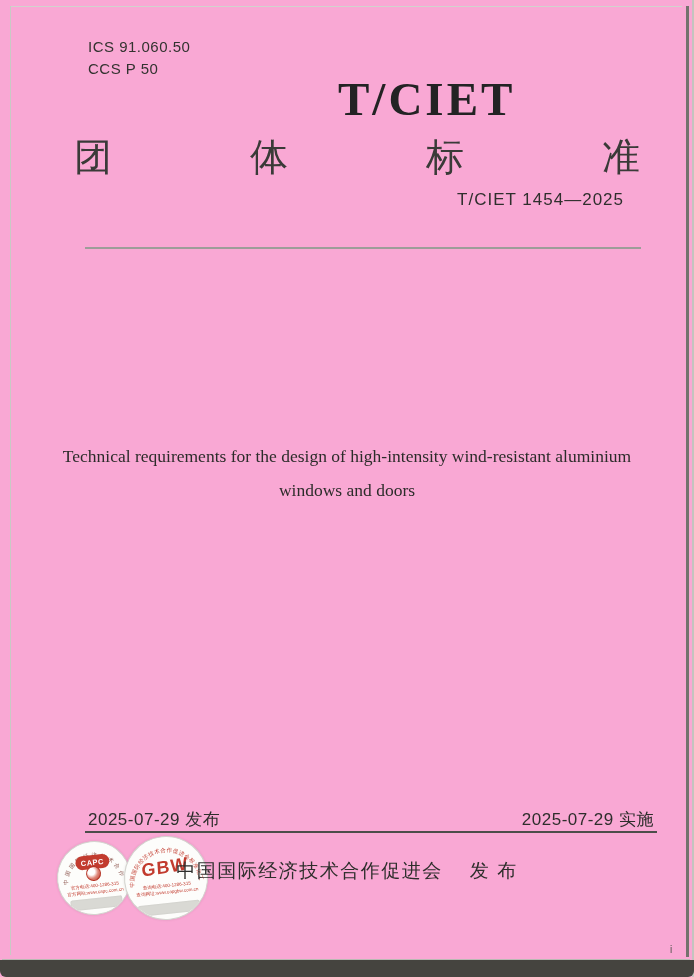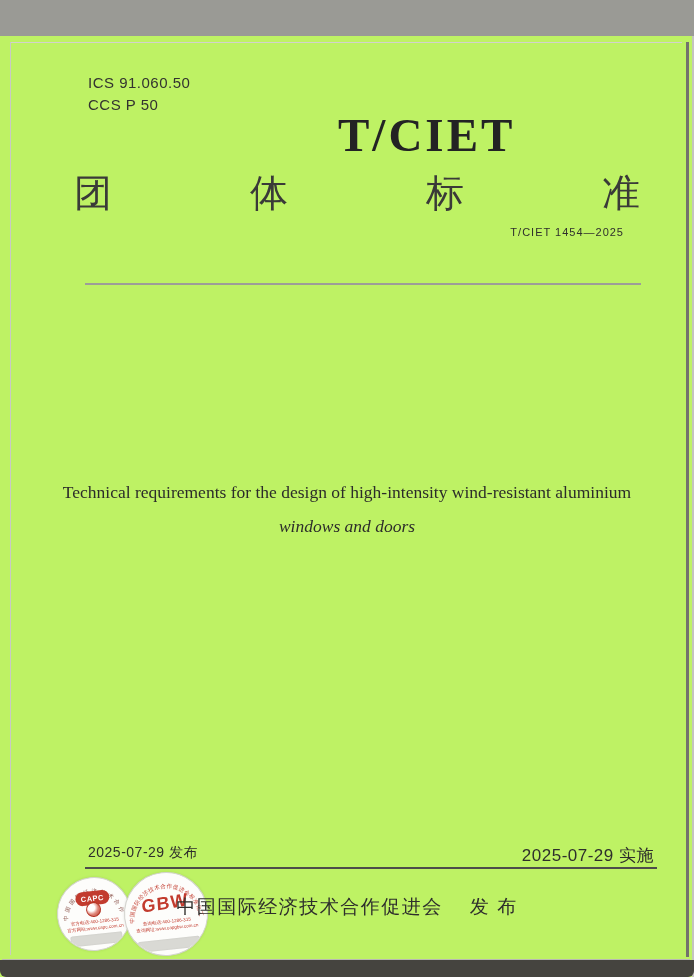--- a/index.html
+++ b/index.html
@@ -5,22 +5,21 @@
   html, body { margin: 0; padding: 0; }
   body {
     width: 694px; height: 977px;
     background: #9a9a95;
     font-family: "Liberation Sans", sans-serif;
     position: relative;
     overflow: hidden;
   }
   .scan {
     position: absolute; inset: 0;
-    background: #bef264;
-    margin-top: 36px;
+    background: #f9a8d4;
   }
   
   .edge-left   { position: absolute; left: 10px; top: 6px; bottom: 22px; width: 1px; background: #c9c9c4; }
   .edge-top    { position: absolute; left: 10px; right: 12px; top: 6px; height: 1px; background: #d2d2cd; }
   .edge-right  { position: absolute; right: 5px; top: 6px; bottom: 20px; width: 3px; background: #73726d; }
   .edge-right2 { position: absolute; right: 0; top: 0; bottom: 0; width: 2px; background: #c4c4bf; }
   .edge-bottom {
     position: absolute; left: 0; right: 0; bottom: 0; height: 17px;
     background: #45443f; border-radius: 0 0 6px 6px;
   }
@@ -39,44 +38,44 @@
     font-weight: bold; font-size: 47px; letter-spacing: 3px;
     color: #232324;
   }
   .std-type-row {
     position: absolute; left: 74px; top: 132px; width: 566px;
     display: flex; justify-content: space-between;
     font-size: 38px; color: #3a3a38;
   }
   .std-number {
     position: absolute; right: 70px; top: 190px;
-    font-size: 11px; letter-spacing: 1px; color: #2f2f2d;
+    font-size: 17px; letter-spacing: 1px; color: #2f2f2d;
   }
   .rule-top {
     position: absolute; left: 85px; top: 247px; width: 556px; height: 2px;
     background: #9d9d99;
   }
   .title-zh {
     position: absolute; left: 0; width: 100%; top: 365px;
     text-align: center;
     font-size: 31px; font-weight: bold; letter-spacing: 1px;
     color: #343432;
   }
   .title-en {
     position: absolute; left: 0; width: 100%;
     text-align: center;
     font-family: "Liberation Serif", serif;
     font-size: 17.5px; color: #2c2c2a;
   }
   .title-en.l1 { top: 446px; }
-  .title-en.l2 { top: 480px; font-style: italic; }
+  .title-en.l2 { top: 480px; }
 
   .date-issue {
     position: absolute; left: 88px; top: 808px;
-    font-size: 14px; color: #2e2e2c; letter-spacing: 0.5px;
+    font-size: 17px; color: #2e2e2c; letter-spacing: 0.5px;
   }
   .date-impl {
     position: absolute; right: 40px; top: 808px;
     font-size: 17px; color: #2e2e2c; letter-spacing: 0.5px;
   }
   .rule-bottom {
     position: absolute; left: 85px; top: 831px; width: 572px; height: 2px;
     background: #4d4d4a;
   }
   .publisher-row {

